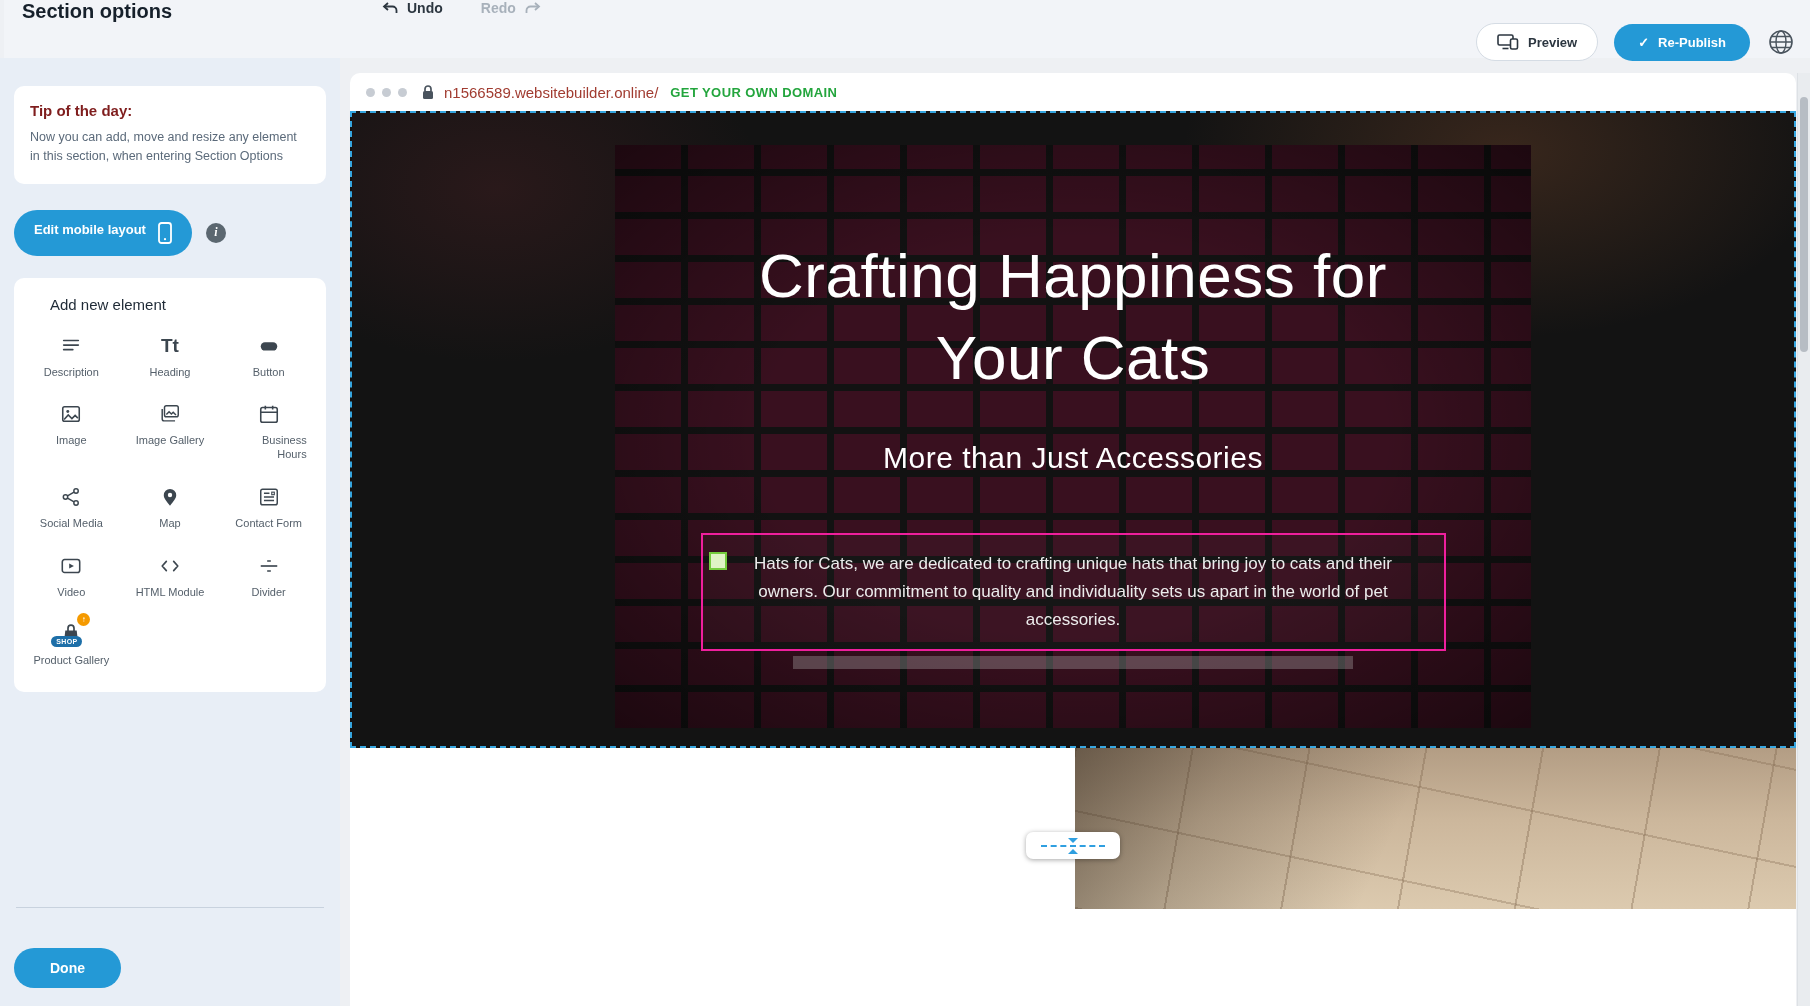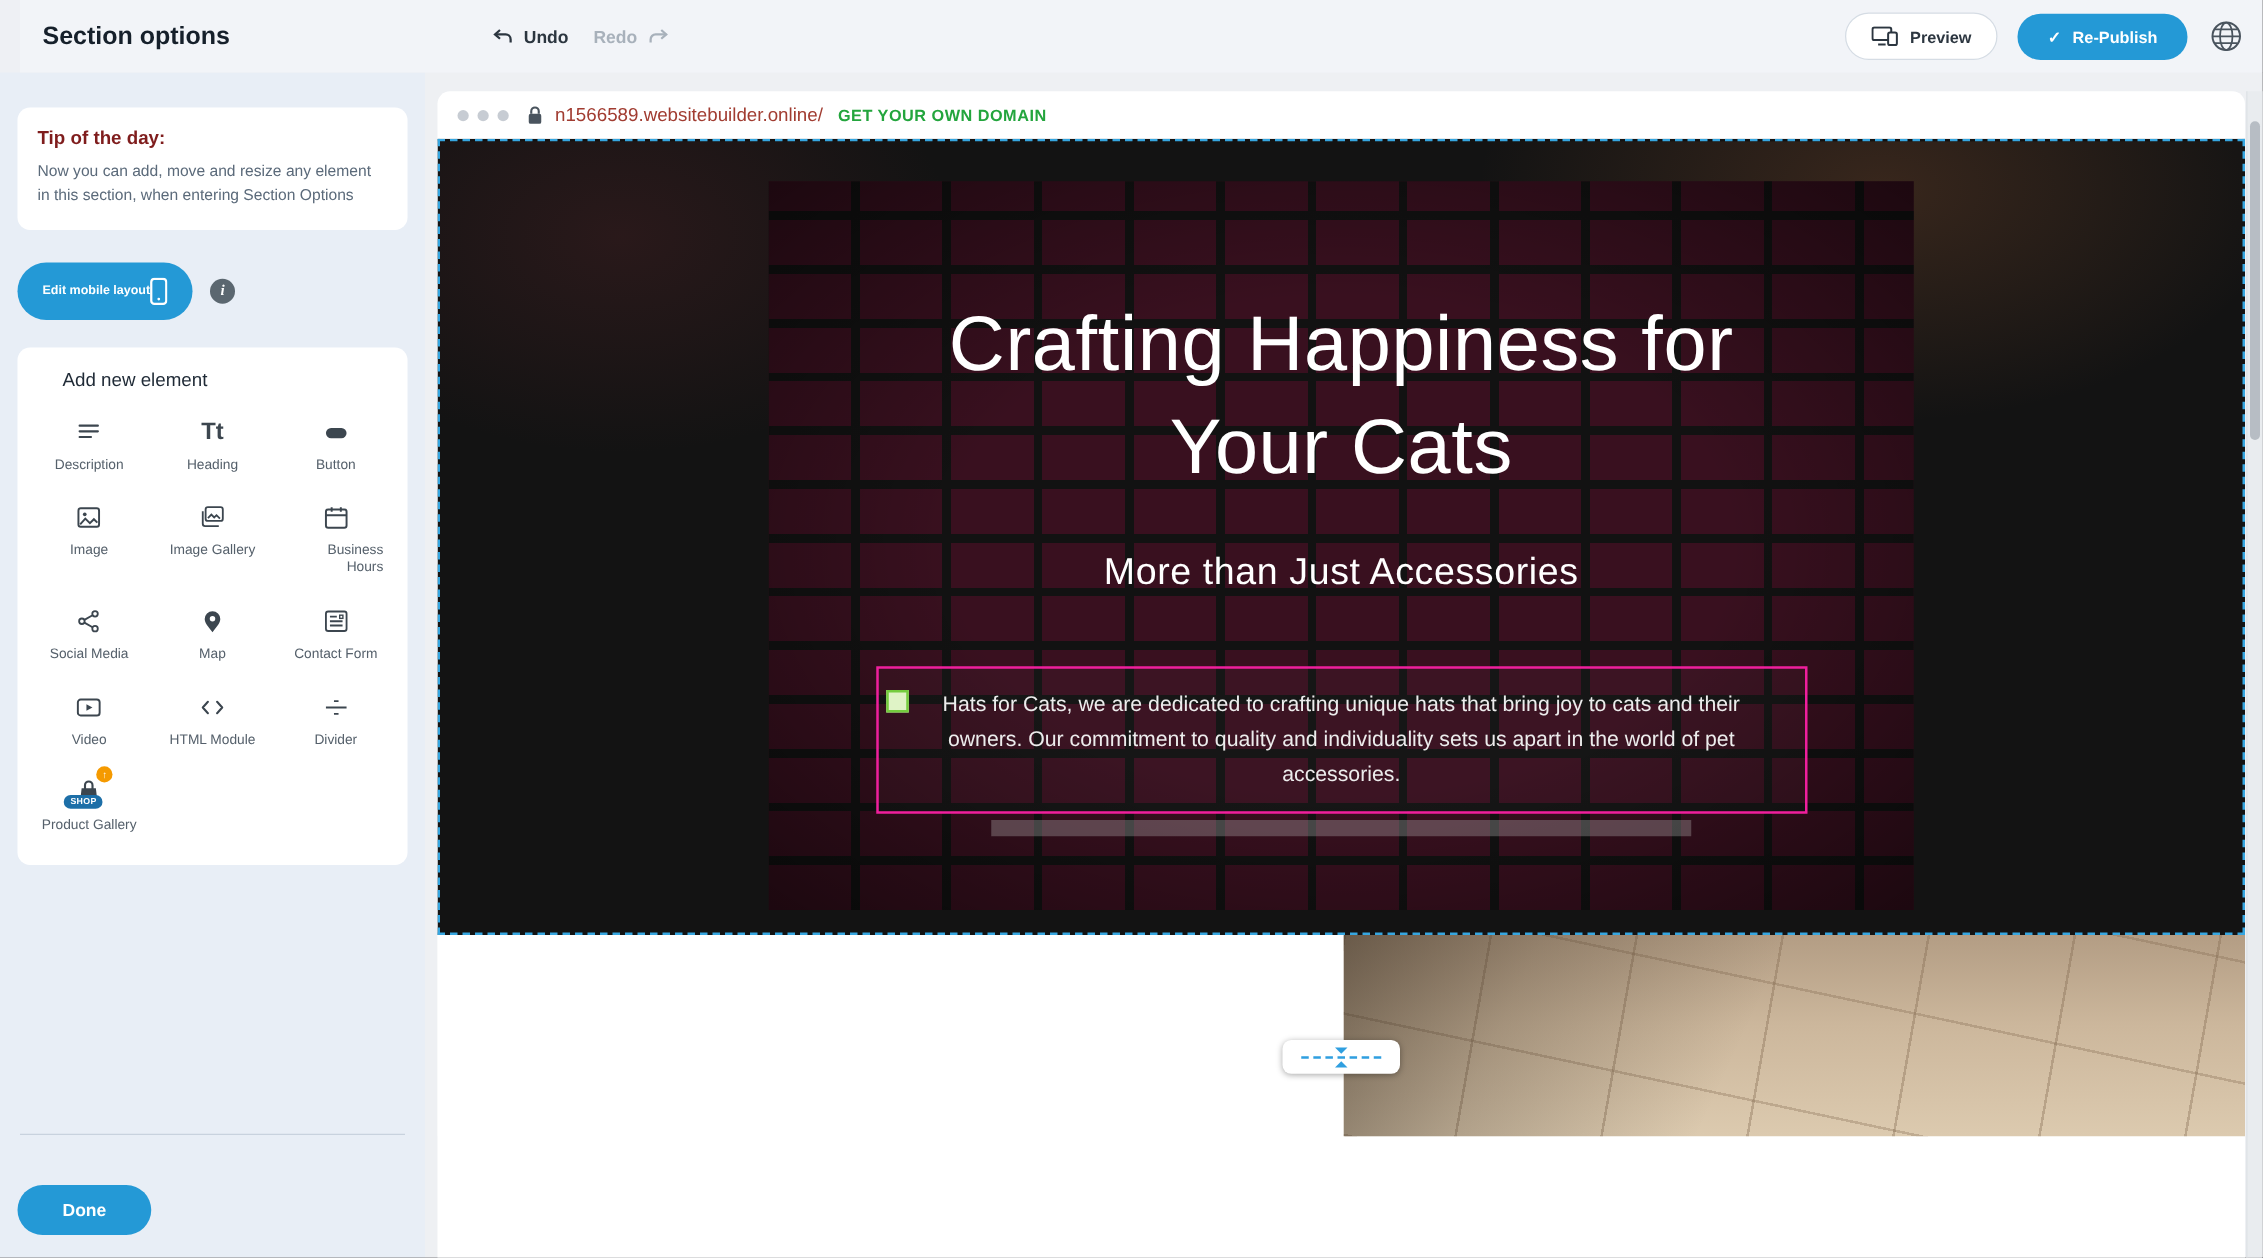--- a/index.html
+++ b/index.html
@@ -5,25 +5,25 @@
   * { box-sizing: border-box; }
   html,body { margin:0; padding:0; }
   body {
     width:1810px; height:1006px; position:relative; overflow:hidden;
     font-family:"Liberation Sans", sans-serif; background:#eef0f4; color:#222;
   }
   svg { display:block; }
 
   
   .topbar {
-    position:absolute; top:0; left:16px; right:0; height:58px;
-    background:#f2f4f8; display:flex; align-items:center; z-index:30;
+    position:absolute; top:0; left:4px; right:0; height:58px;
+    background:#f2f4f8; display:flex; align-items:flex-start; z-index:30;flex-direction:column;
   }
   .topbar-title { margin-left:18px; font-size:20px; font-weight:700; color:#16202b; }
-  .undo-redo { position:absolute; left:378px; display:flex; align-items:center; gap:20px; }
+  .undo-redo { position:absolute; left:378px; display:flex; align-items:center; gap:38px; }
   .undo-btn, .redo-btn { display:flex; align-items:center; gap:8px; font-size:14px; font-weight:700; cursor:pointer; }
   .undo-btn { color:#2c3640; }
   .redo-btn { color:#a8b1bb; }
   .topbar-right { margin-left:auto; display:flex; align-items:center; gap:16px; margin-right:14px; }
   .preview-btn {
     display:flex; align-items:center; gap:9px; background:#fff;
     border:1px solid #d5dce4; border-radius:21px; padding:10px 20px;
     font-size:13px; font-weight:700; color:#2c3640; cursor:pointer;
   }
   .republish-btn {
@@ -37,22 +37,22 @@
   
   .sidebar { position:absolute; top:58px; left:0; width:340px; bottom:0; background:#e8eef6; z-index:20; }
   .tabs { display:flex; justify-content:space-between; align-items:center; padding:16px 24px 0; }
   .tab { font-size:13px; color:#2c3640; padding:9px 15px; border-radius:18px; cursor:pointer; }
   .tab.active { background:#fff; border:1px solid #cfd8e3; font-weight:700; box-shadow:0 1px 2px rgba(0,0,0,.07); }
   .tip-card { margin:28px 14px 0; background:#fff; border-radius:10px; padding:16px 16px 18px; }
   .tip-title { color:#7f1d1d; font-weight:700; font-size:15px; }
   .tip-body { margin-top:9px; font-size:12.5px; color:#5b6a7a; line-height:1.5; }
   .mobile-row { display:flex; align-items:center; gap:14px; margin:26px 14px 0; }
   .edit-mobile-btn {
-    display:flex; align-items:center; background:#2499d6; color:#fff;
-    border:none; border-radius:23px; padding:12px 20px; font-size:10px; font-weight:700; cursor:pointer;
+    display:flex; align-items:flex-start; gap:12px; background:#2499d6; color:#fff;
+    border:none; border-radius:23px; padding:12px 20px; font-size:13px; font-weight:700; cursor:pointer;
   }
   .info-icon {
     width:20px; height:20px; border-radius:50%; background:#5b6770; color:#fff;
     font-size:12px; font-weight:700; font-style:italic; display:flex; align-items:center; justify-content:center;
     font-family:"Liberation Serif", serif; cursor:pointer;
   }
   .add-card { margin:22px 14px 0; background:#fff; border-radius:10px; padding:18px 8px 24px; }
   .add-title { font-size:15px; color:#1f2a36; margin:0 0 20px 28px; }
   .el-grid { display:grid; grid-template-columns:repeat(3,1fr); row-gap:22px; }
   .el-cell { display:flex; flex-direction:column; align-items:center; gap:7px; cursor:pointer; }

